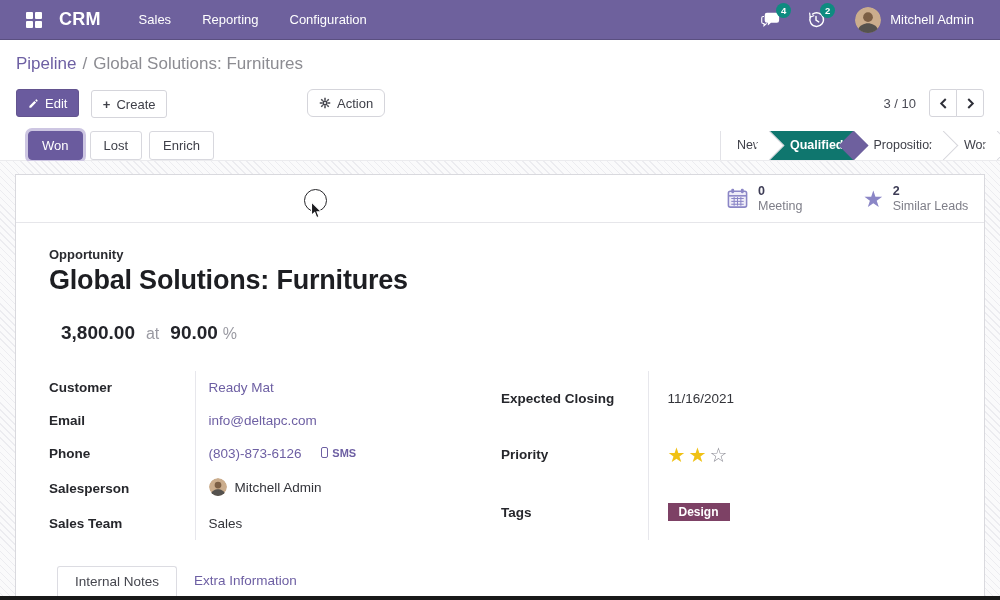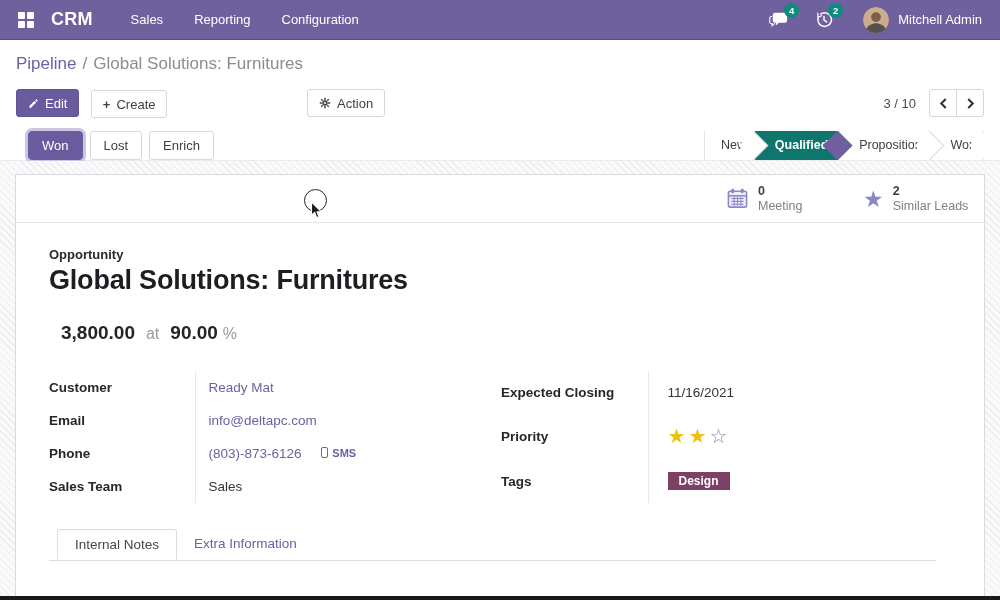--- a/index.html
+++ b/index.html
@@ -1,53 +1,53 @@
 <!DOCTYPE html>
 <html><head>
 <meta charset="utf-8">
 <style>
   * { margin:0; padding:0; box-sizing:border-box; }
   body { font-family:"Liberation Sans", sans-serif; background:#fff; }
   .screen { position:relative; width:1000px; height:600px; overflow:hidden; background:#fff; }
 
   
-  .navbar { height:40px; background:#6e619d; display:flex; align-items:center; padding:0 18px; color:#fff; border-bottom:1px solid rgba(0,0,0,.18); }
+  .navbar { height:40px; background:#6e619d; display:flex; align-items:center; padding:0 26px; color:#fff; border-bottom:1px solid rgba(0,0,0,.18); }
   .apps-icon { display:grid; grid-template-columns:7px 7px; grid-gap:2px; margin-right:17px; cursor:pointer; }
   .apps-icon i { width:7px; height:7px; background:#fff; border-radius:1px; }
   .brand { font-size:18px; font-weight:700; margin-right:38px; letter-spacing:.2px; }
   .menu-item { font-size:13px; margin-right:31px; cursor:pointer; }
   .nav-right { margin-left:auto; display:flex; align-items:center; }
   .icon-wrap { position:relative; margin-left:26px; cursor:pointer; display:flex; align-items:center; }
   .badge { position:absolute; top:-8px; right:-10px; min-width:15px; height:15px; border-radius:8px; background:#0e8b80; color:#fff; font-size:9.5px; font-weight:700; display:flex; align-items:center; justify-content:center; padding:0 4px; }
   .user { display:flex; align-items:center; gap:9px; margin-left:30px; cursor:pointer; }
   .avatar { width:26px; height:26px; border-radius:50%; overflow:hidden; flex:none; }
   .user-name { font-size:13px; }
 
   
   .control-panel { background:#fff; padding-top:9px; border-bottom:1px solid #ebebee; }
   .breadcrumb-row { height:30px; padding-left:16px; font-size:17px; display:flex; align-items:center; gap:6px; }
   .bc-parent { color:#6d5fa3; cursor:pointer; }
   .bc-sep, .bc-current { color:#8c8c92; }
   .buttons-row { position:relative; height:28px; margin-top:10px; padding-left:16px; }
   .btn { display:inline-flex; align-items:center; gap:6px; height:28px; padding:0 11px; border-radius:3px; font-size:13px; font-family:inherit; cursor:pointer; background:#fff; border:1px solid #d5d5db; color:#3f4049; }
   .btn-edit { background:#6a5b9e; border-color:#63548f; color:#fff; }
   .btn-create { margin-left:7px; }
-  .btn-action { position:absolute; left:307px; top:0; }
+  .btn-action { position:absolute; left:307px; top:0;border-radius:6px; }
   .pager { position:absolute; right:16px; top:0; display:flex; align-items:center; gap:13px; }
   .pager-text { font-size:13px; color:#4a4b55; }
   .pager-btns { display:flex; }
   .pager-btn { width:28px; height:28px; background:#fff; border:1px solid #d5d5db; display:flex; align-items:center; justify-content:center; cursor:pointer; }
   .pager-btn.prev { border-radius:3px 0 0 3px; }
   .pager-btn.next { border-radius:0 3px 3px 0; margin-left:-1px; }
 
   .status-row { position:relative; margin-top:14px; height:29px; padding-left:28px; }
   .status-buttons { display:flex; gap:7px; }
   .btn-status { height:29px; padding:0 13px; font-size:13px; font-family:inherit; border-radius:3px; background:#fff; border:1px solid #d8d8de; color:#3f4049; cursor:pointer; }
   .btn-status.active { background:#6a5b9e; border-color:#6a5b9e; color:#fff; box-shadow:0 0 0 3px #cdc6e2; border-radius:4px; }
-  .stage-ribbon { position:absolute; right:16px; top:0; height:29px; width:280px; display:flex; border-left:1px solid #e2e2e7; overflow:hidden; background:#fff;justify-content:space-between; }
+  .stage-ribbon { position:absolute; right:0; top:0; height:29px; width:280px; display:flex; border-left:1px solid #e2e2e7; overflow:hidden; background:#fff; }
   .stage { position:relative; height:29px; line-height:29px; font-size:12.5px; color:#3f4049; background:#fff; cursor:pointer; white-space:nowrap; }
   .stage::after { content:""; position:absolute; top:4px; right:-10px; width:20px; height:20px; background:#fff; border-top:1px solid #d6d6dc; border-right:1px solid #d6d6dc; transform:rotate(45deg); }
   .stage.s1 { z-index:4; padding:0 8px 0 16px; }
   .stage.s2 { z-index:3; padding:0 10px 0 20px; }
   .stage.s3 { z-index:2; padding:0 8px 0 20px; }
   .stage.s4 { z-index:1; padding:0 8px 0 20px; }
   .stage.active { background:#0f766e; color:#fff; font-weight:700; }
   .stage.active::after { background:#6e609e; border-color:#6e609e; }
 
   
@@ -272,20 +272,35 @@
               <span class="fcell lbl">Phone</span>
               <span class="fcell val">
                 <span class="link">(803)-873-6126</span>
                 <span class="sms-wrap">
                   <span class="phone-glyph"></span>
                   <span class="sms-label">SMS</span>
                 </span>
               </span>
             </div>
             <div class="frow">
+              <span class="fcell lbl">Salesperson</span>
+              <span class="fcell val">
+                <span class="person">
+                  <span class="avatar small">
+                    <svg viewBox="0 0 32 32" width="18" height="18">
+                        <circle cx="16" cy="16" r="16" fill="#cbad8d"></circle>
+                        <circle cx="16" cy="12.5" r="6" fill="#7c5f45"></circle>
+                        <path d="M3.5 28.5c1.5-6 8-8.5 12.5-8.5s11 2.5 12.5 8.5a16 16 0 0 1-25 0z" fill="#55524e"></path>
+                      </svg>
+                  </span>
+                  <span>Mitchell Admin</span>
+                </span>
+              </span>
+            </div>
+            <div class="frow">
               <span class="fcell lbl">Sales Team</span>
               <span class="fcell val"><span>Sales</span></span>
             </div>
           </div>
 
           <div class="fgroup right">
             <div class="frow">
               <span class="fcell lbl">Expected Closing</span>
               <span class="fcell val"><span>11/16/2021</span></span>
             </div>

